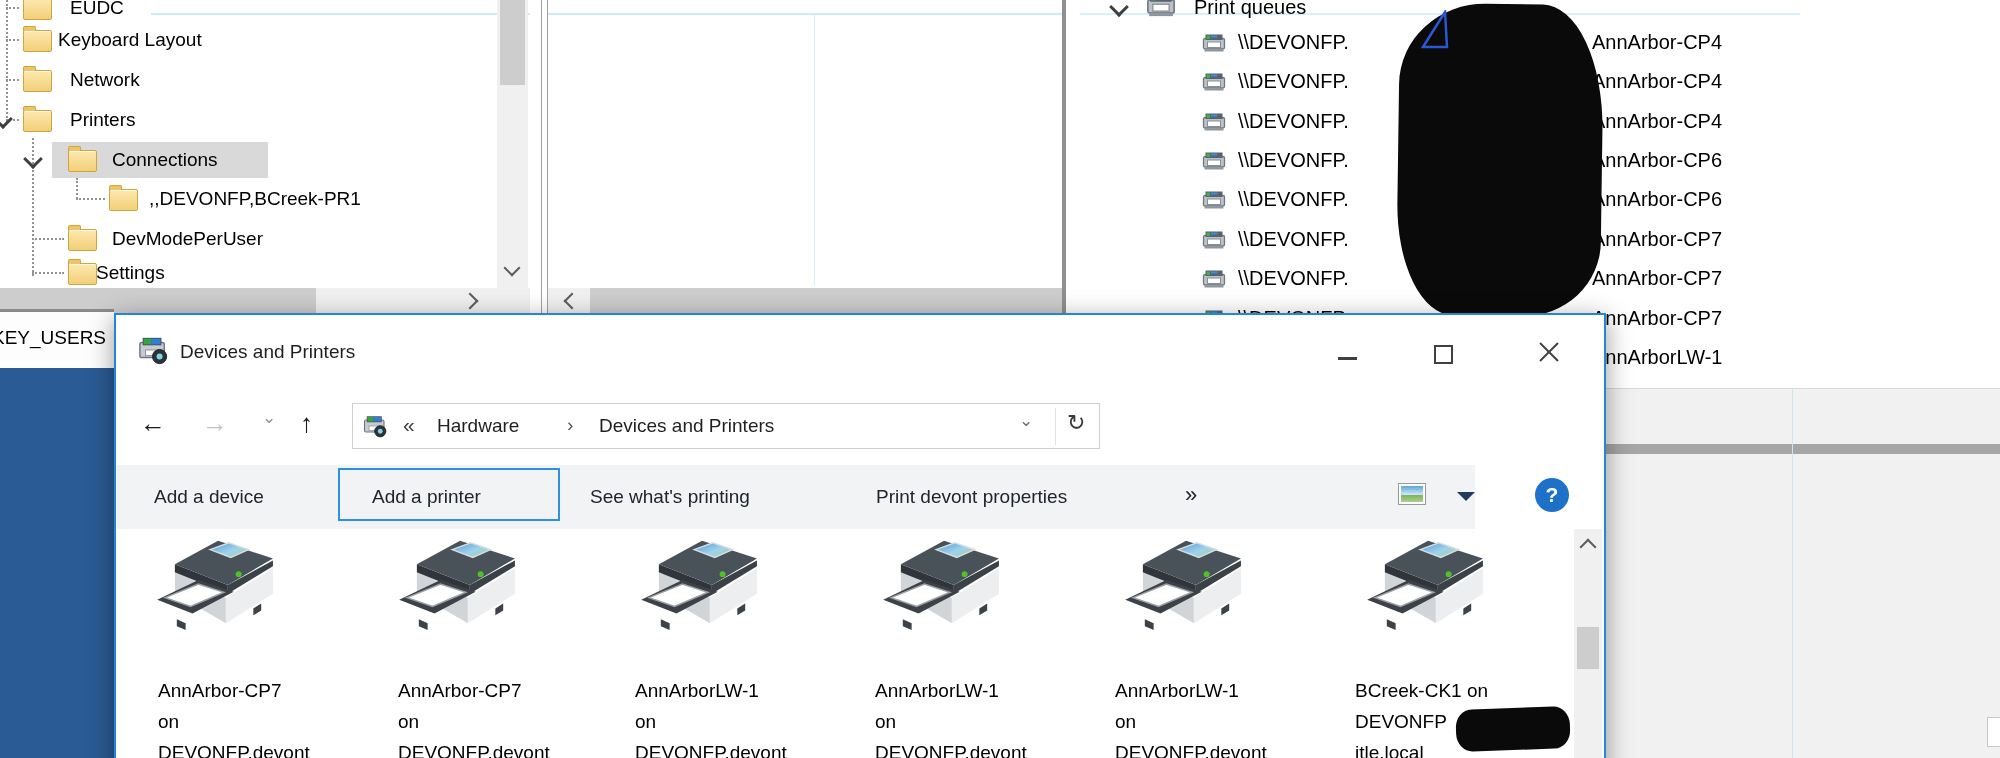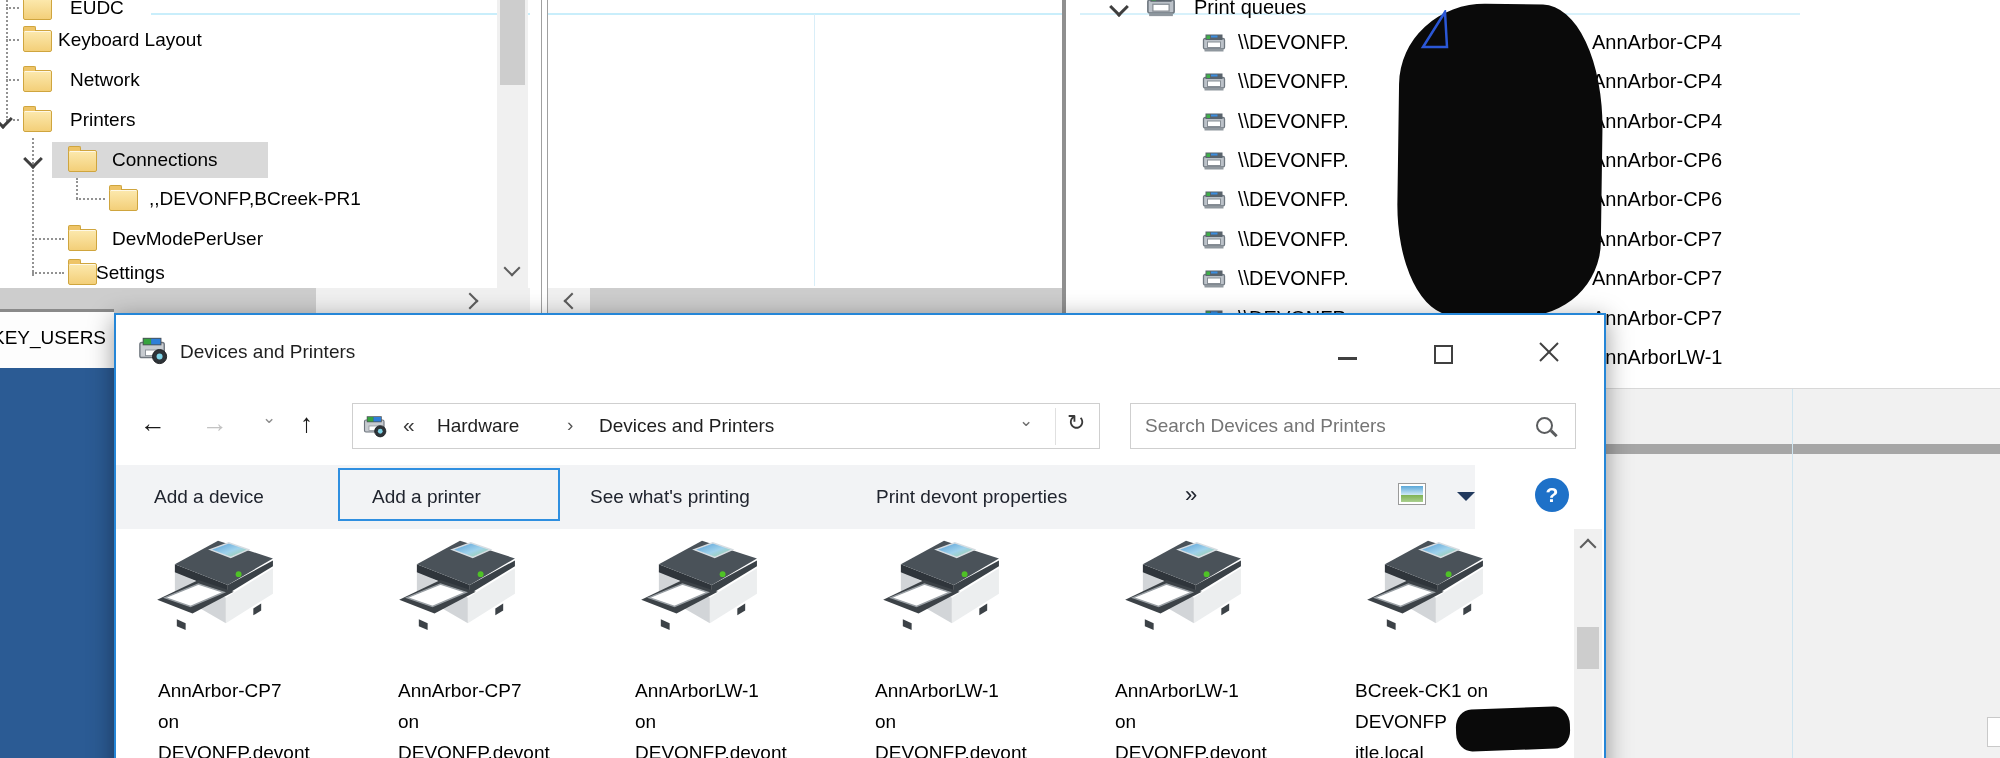--- a/index.html
+++ b/index.html
@@ -292,24 +292,20 @@
           </svg>
         <span class="crumb" style="left:50px;top:9px;font-size:21px;color:#3a3a3a;">«</span>
         <span class="crumb" style="left:84px;top:10px;">Hardware</span>
         <span class="crumb" style="left:214px;top:9px;color:#555;">›</span>
         <span class="crumb" style="left:246px;top:10px;">Devices and Printers</span>
         <span class="crumb" style="left:666px;top:5px;font-size:17px;color:#6f6f6f;">⌄</span>
         <div class="abs" style="left:702px;top:4px;width:1px;height:37px;background:#e0e0e0;"></div>
         <span class="crumb" style="left:714px;top:7px;font-size:22px;color:#3a3a3a;">↻</span>
       </div>
 
-      <div class="addrbox" style="left:1014px;top:6px;width:446px;height:46px;">
-        <span class="crumb" style="left:14px;top:10px;color:#757575;">Search Devices and Printers</span>
-        <span class="mag" style="right:22px;top:13px;"></span>
-      </div>
     </div>
 
     <div class="abs" style="left:0;top:150px;width:1359px;height:64px;background:#f2f3f5;border-bottom:1px solid #e4e4e4;">
       <span class="tbartext" style="left:38px;top:20px;">Add a device</span>
       <div class="abs" style="left:222px;top:3px;width:222px;height:53px;border:2px solid #2f8fe0;box-sizing:border-box;"></div>
       <span class="tbartext" style="left:256px;top:20px;">Add a printer</span>
       <span class="tbartext" style="left:474px;top:20px;">See what's printing</span>
       <span class="tbartext" style="left:760px;top:20px;">Print devont properties</span>
       <span class="tbartext" style="left:1069px;top:18px;font-size:22px;">»</span>
       <div class="abs" style="left:1282px;top:18px;width:28px;height:22px;background:#fff;border:1px solid #9a9a9a;box-sizing:border-box;">

